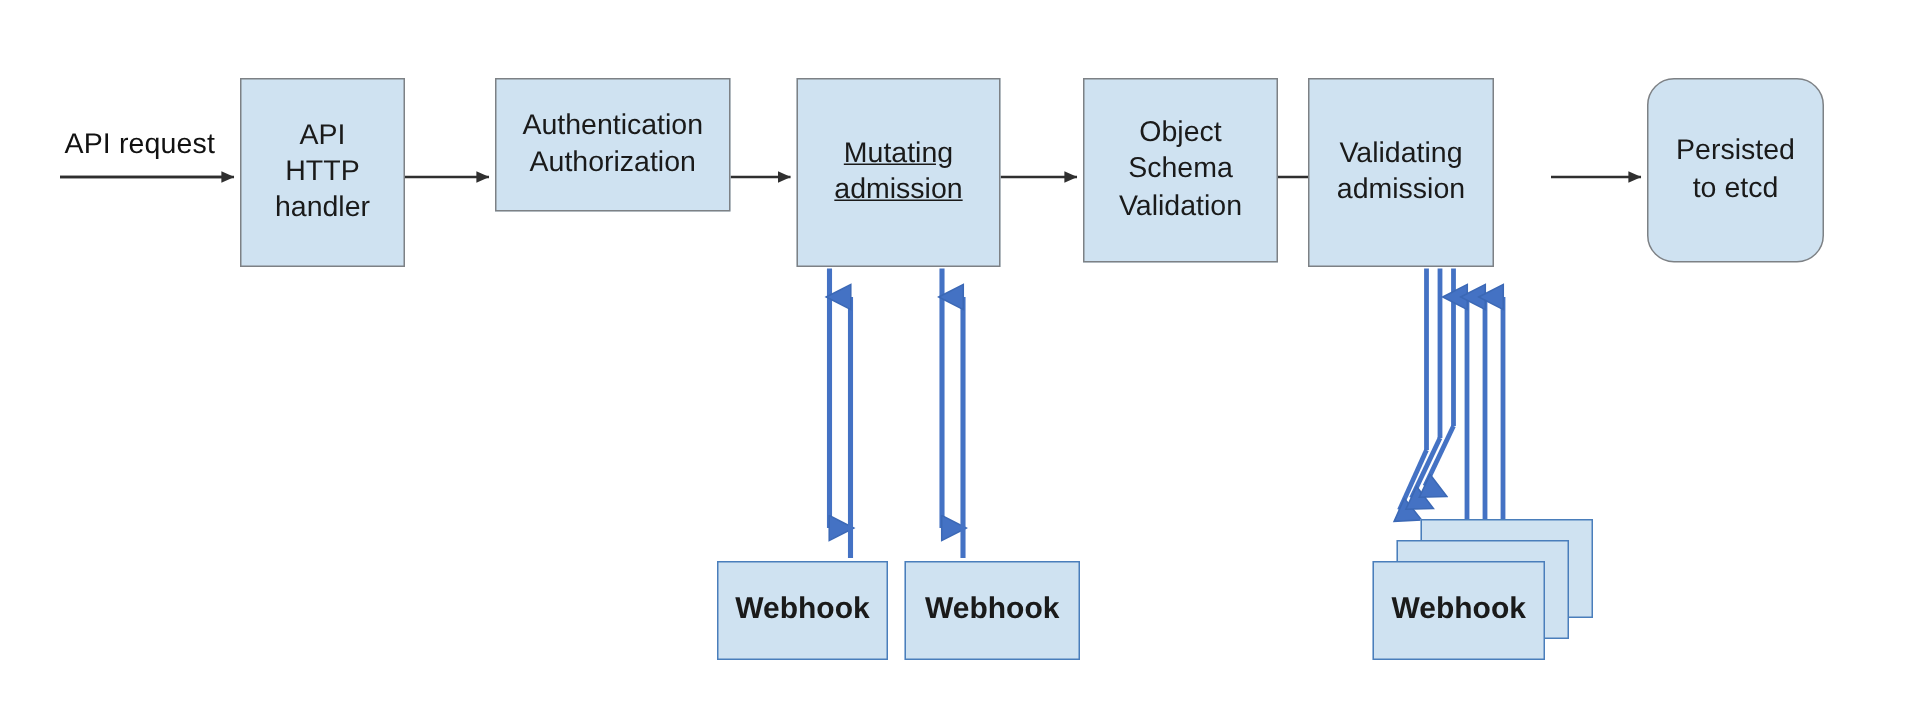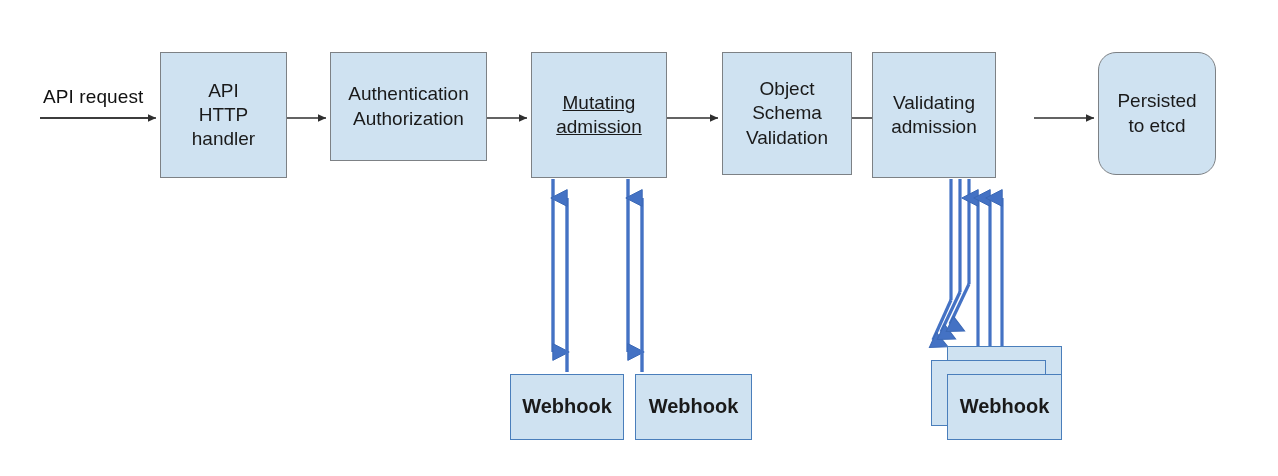--- a/index.html
+++ b/index.html
@@ -38,21 +38,20 @@
   .stage-box {
     background: #cfe2f1;
     border: 1.6px solid #7d8185;
     font-size: 19px;
   }
   .webhook-box {
     background: #cfe2f1;
     border: 1.8px solid #4a7ebb;
     font-size: 20px;
     font-weight: 600;
-    margin-left: 32px;
   }
   .webhook-ghost {
     position: absolute;
     box-sizing: border-box;
     background: #cfe2f1;
     border: 1.8px solid #4a7ebb;
   }
   .edge-label {
     position: absolute;
     font-size: 19px;
@@ -117,27 +116,27 @@
       <line x1="978" y1="372" x2="978" y2="198" stroke="#4472c4" stroke-width="3.2" marker-end="url(#mk-blue-up)"></line>
       <line x1="990" y1="362" x2="990" y2="198" stroke="#4472c4" stroke-width="3.2" marker-end="url(#mk-blue-up)"></line>
       <line x1="1002" y1="352" x2="1002" y2="198" stroke="#4472c4" stroke-width="3.2" marker-end="url(#mk-blue-up)"></line>
     </g>
 
     <line x1="40" y1="118" x2="152" y2="118" stroke="#2f2f2f" stroke-width="1.7"></line>
   </svg>
 
   <div class="edge-label" style="left:43px; top:86px;">API request</div>
 
-  <div class="stage-box" style="left:160px; top:52px; width:127px; height:126px;">
+  <div class="stage-box" style="left:160px; top:52px; width:110px; height:126px;">
     <span class="box-text">API
 HTTP
 handler</span>
   </div>
 
-  <div class="stage-box" style="left:330px; top:52px; width:157px; height:109px;">
+  <div class="stage-box" style="left:330px; top:52px; width:157px; height:89px;">
     <span class="box-text">Authentication
 Authorization</span>
   </div>
 
   <div class="stage-box" style="left:531px; top:52px; width:136px; height:126px;text-decoration:underline;">
     <span class="box-text">Mutating
 admission</span>
   </div>
 
   <div class="stage-box" style="left:722px; top:52px; width:130px; height:123px;">

